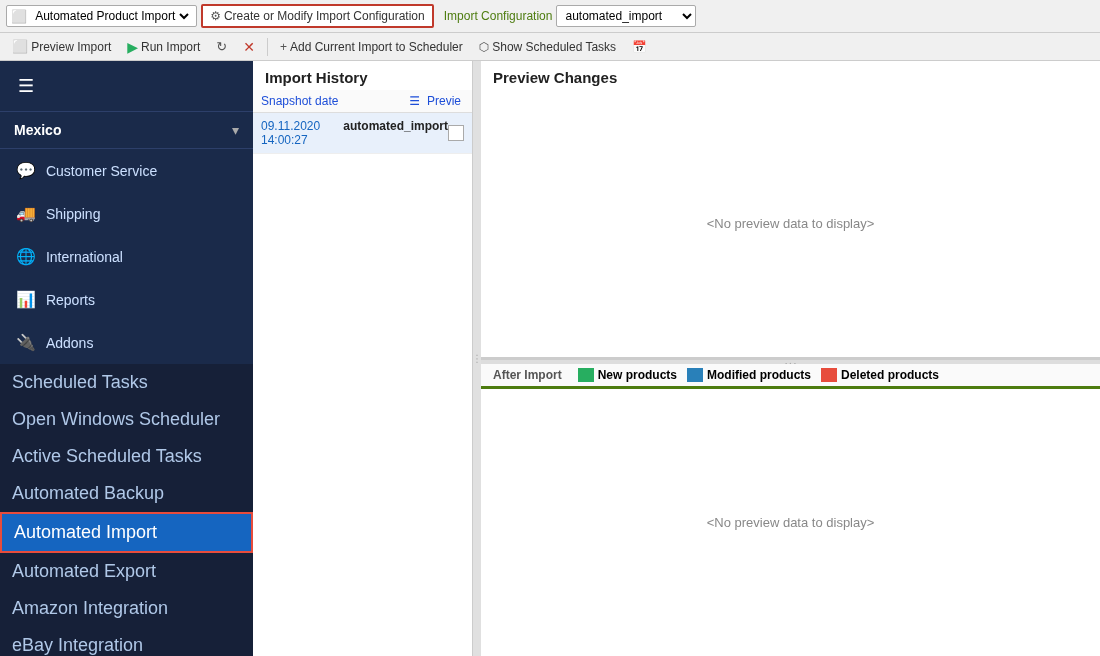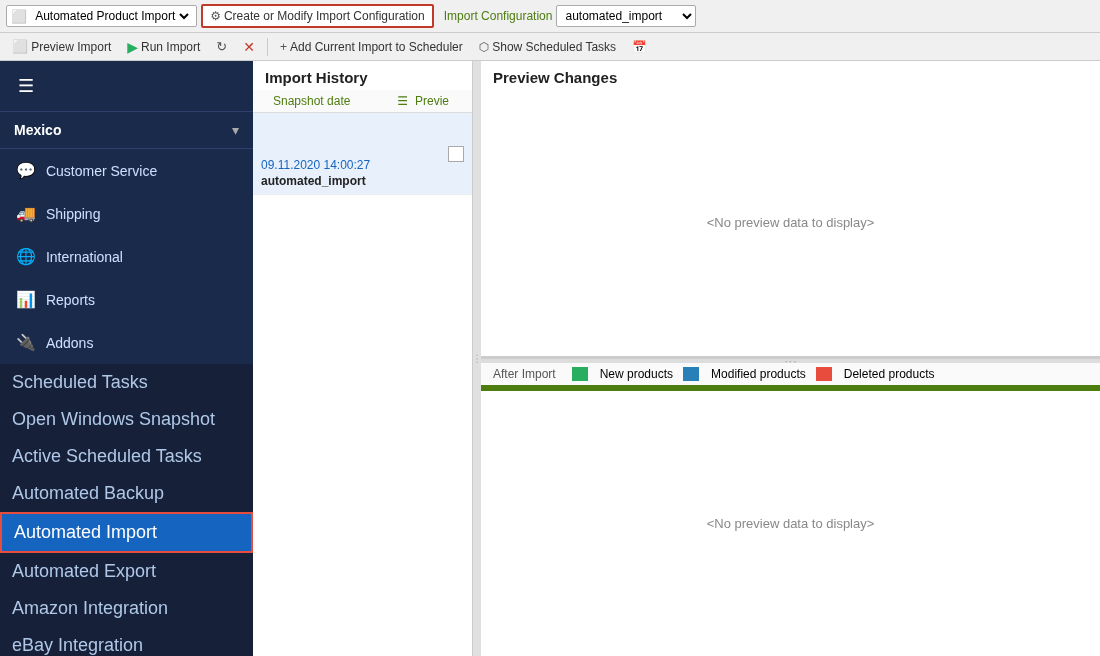--- a/index.html
+++ b/index.html
@@ -204,25 +204,25 @@
     }
     .panel-title {
       font-size: 15px;
       font-weight: bold;
       padding: 8px 12px 4px 12px;
       color: #222;
     }
     .history-table-header {
       display: flex;
       align-items: center;
-      padding: 4px 20px;
+      padding: 4px 8px;
       border-bottom: 1px solid #ddd;
       background: #fafafa;
       font-size: 12px;
-      color: #4d7c0f;
+      color: #1d4ed8;
     }
     .history-col-date { flex: 1; }
     .history-col-filter { margin-right: 4px; cursor: pointer; }
     .history-col-prev { width: 40px; text-align: center; }
     .history-row {
       display: flex;
       align-items: center;
       padding: 6px 8px;
       border-bottom: 1px solid #eee;
       cursor: pointer;
@@ -265,29 +265,30 @@
       align-items: center;
       justify-content: center;
       color: #888;
       font-size: 13px;
       border-bottom: 3px solid #ccc;
       position: relative;
     }
     .preview-after-header {
       display: flex;
       padding: 4px 12px;
-      border-bottom: 6px solid #4d7c0f;
+      border-bottom: 3px solid #4d7c0f;
       gap: 10px;
       font-size: 12px;
       background: #fafafa;
+      font-weight: bold;
     }
     .legend-item {
       display: flex;
       align-items: center;
-      gap: 12px;
+      gap: 4px;
     }
     .legend-box {
       width: 16px;
       height: 14px;
       border: 1px solid #aaa;
     }
     .legend-box.green { background: #27ae60; border-color: #27ae60; }
     .legend-box.blue { background: #2980b9; border-color: #2980b9; }
     .legend-box.red { background: #e74c3c; border-color: #e74c3c; }
     .preview-after-area {
@@ -400,21 +401,21 @@
       <span class="nav-icon">📊</span>
       <span>Reports</span>
     </div>
     <div class="sidebar-nav-item">
       <span class="nav-icon">🔌</span>
       <span>Addons</span>
     </div>
 
     <div class="sidebar-sub-items">
       <div class="sidebar-sub-item">Scheduled Tasks</div>
-      <div class="sidebar-sub-item">Open Windows Snapshot</div>
+      <div class="sidebar-sub-item">Open Windows Scheduler</div>
       <div class="sidebar-sub-item">Active Scheduled Tasks</div>
       <div class="sidebar-sub-item">Automated Backup</div>
       <div class="sidebar-sub-item active">Automated Import</div>
       <div class="sidebar-sub-item">Automated Export</div>
       <div class="sidebar-sub-item">Amazon Integration</div>
       <div class="sidebar-sub-item">eBay Integration</div>
       <div class="sidebar-sub-item">After Integration</div>
     </div>
 
     <div class="sidebar-bottom" style="margin-top:auto;">
@@ -429,21 +430,21 @@
     <div class="panels">
 
       <div class="import-history-panel">
         <div class="panel-title">Import History</div>
         <div class="history-table-header">
           <span class="history-col-date">Snapshot date</span>
           <span class="history-col-filter">☰</span>
           <span class="history-col-prev">Previe</span>
         </div>
         <div class="history-row selected">
-          <div style="flex:1; display:flex; flex-direction:column; gap:2px;margin-top:39px;">
+          <div style="flex:1; display:flex; gap:2px;">
             <span class="history-row-date">09.11.2020 14:00:27</span>
             <span class="history-row-name">automated_import</span>
           </div>
           <div class="history-checkbox"></div>
         </div>
       </div>
 
       <div class="preview-resize-handle">⋮</div>
 
       <div class="preview-panel">

